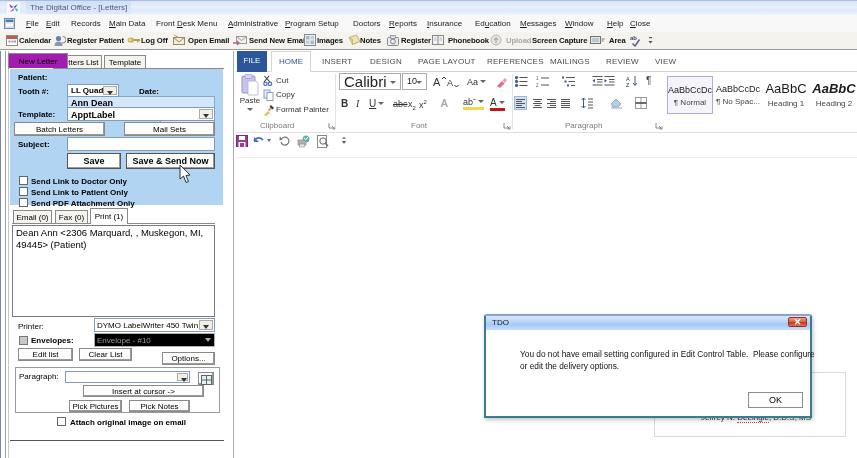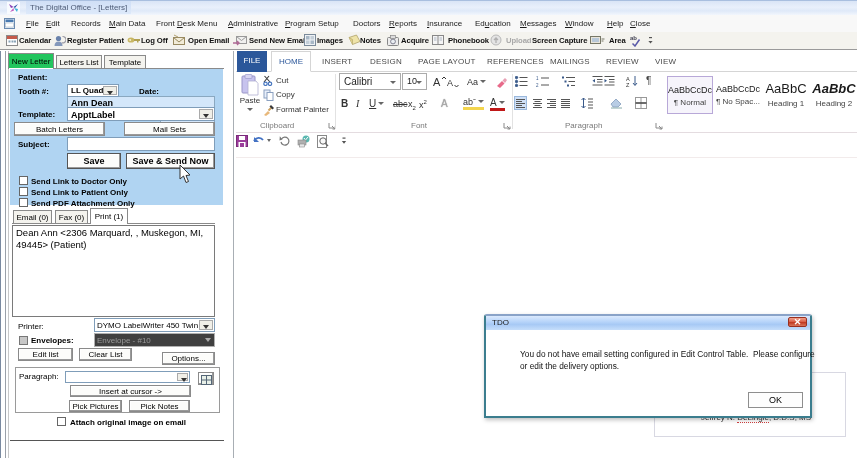--- a/index.html
+++ b/index.html
@@ -139,21 +139,21 @@
  <svg style="left:348px" width="13" height="12" viewBox="0 0 13 12">
         <path d="M1 3.5 L8.5 1 L12 7.5 L4.5 10.5 Z" fill="#eee3a8" stroke="#b0a268" stroke-width="0.8"></path>
         <path d="M1 3.5 L4.5 5.5 L4.5 10.5" fill="#ddcf88" stroke="#b0a268" stroke-width="0.6"></path>
       </svg>
  <span class="lbl" style="left:360px">Notes</span>
  <svg style="left:386px" width="14" height="13" viewBox="0 0 14 13">
         <rect x="1.5" y="3.5" width="11" height="8" rx="1" fill="#ececec" stroke="#888"></rect>
         <rect x="4.5" y="1.5" width="5" height="3" fill="#ddd" stroke="#888" stroke-width="0.7"></rect>
         <circle cx="7" cy="7.5" r="2.4" fill="#eaeef2" stroke="#667" stroke-width="0.8"></circle>
       </svg>
- <span class="lbl" style="left:401px">Acquire</span>
+ <span class="lbl" style="left:401px">Register</span>
  <svg style="left:431px" width="14" height="12" viewBox="0 0 14 12">
         <rect x="1.5" y="1.5" width="11" height="9" fill="#f4f4f4" stroke="#888"></rect>
         <line x1="7" y1="1.5" x2="7" y2="10.5" stroke="#888"></line>
         <path d="M3 4 h2.5 M3 6 h2.5 M8.5 4 h2.5 M8.5 6 h2.5" stroke="#a0a8b8" stroke-width="0.8"></path>
       </svg>
  <span class="lbl" style="left:448px">Phonebook</span>
  <svg style="left:490px" width="12" height="12" viewBox="0 0 12 12">
         <circle cx="6" cy="6" r="5" fill="#e4e4e4" stroke="#b8b8b8"></circle>
         <path d="M6 9 L6 4 M4 6 L6 4 L8 6" stroke="#b0b0b0" stroke-width="1.3" fill="none"></path>
       </svg>
@@ -175,21 +175,21 @@
       </svg>
 </div>
 
 <div class="ab" id="leftpanel" style="left:0;top:51px;width:236px;height:407px;font-size:8px;">
 
  <div class="ab" style="left:0;top:0;width:1px;height:407px;background:#7a8aa0"></div>
  <div class="ab" style="left:5px;top:0;width:1px;height:407px;background:#9aa0a8"></div>
  <div class="ab" style="left:8px;top:0;width:1px;height:407px;background:#c8c8c8"></div>
  <div class="ab" style="left:233px;top:0;width:1px;height:407px;background:#a8aeb4"></div>
 
- <div class="ab" style="left:8px;top:2px;width:46px;height:15px;background:#22c55e;border:1px solid #8a8a8a;border-bottom:none;font-size:8px;text-align:center;line-height:15px;z-index:2">New Letter</div>
+ <div class="ab" style="left:8px;top:2px;width:60px;height:15px;background:#a21caf;border:1px solid #8a8a8a;border-bottom:none;font-size:8px;text-align:center;line-height:15px;z-index:2">New Letter</div>
  <div class="ab" style="left:56px;top:4px;width:46px;height:13px;background:#f4f3ee;border:1px solid #8a8a8a;border-bottom:none;font-size:8px;text-align:center;line-height:13px">Letters List</div>
  <div class="ab" style="left:104px;top:4px;width:42px;height:13px;background:#f4f3ee;border:1px solid #8a8a8a;border-bottom:none;font-size:8px;text-align:center;line-height:13px">Template</div>
  <div class="ab" style="left:8px;top:17px;width:216px;height:1px;background:#8a8a8a"></div>
  <div class="ab" style="left:9px;top:17px;width:44px;height:1px;background:#fff;z-index:3"></div>
 
  <div class="ab bluebox" style="left:10px;top:18px;width:213px;height:136px;"></div>
  <span class="ab lbl-b" style="left:18px;top:22px">Patient:</span>
  <div class="ab fld" style="left:67px;top:19px;width:148px;height:13px;padding:1px 3px;font-weight:bold;font-size:9px;">Ann Dean</div>
  <span class="ab lbl-b" style="left:18px;top:36px">Tooth #:</span>
  <div class="ab wfld" style="left:67px;top:33px;width:52px;height:13px;padding:1px 3px;font-weight:bold;font-size:8px;">LL Quad<span class="ddbtn"></span></div>
@@ -219,34 +219,34 @@
  <div class="ab" style="left:12px;top:172px;width:203px;height:1px;background:#8a8a8a"></div>
  <div class="ab" style="left:91px;top:172px;width:36px;height:1px;background:#fff;z-index:3"></div>
 
  <div class="ab" style="left:12px;top:174px;width:203px;height:92px;background:#fff;border:1px solid #7a7a7a;"></div>
  <div class="ab" style="left:16px;top:176px;width:199px;font-size:9.5px;line-height:11.5px;">Dean Ann &lt;2306 Marquard, , Muskegon, MI,<br>49445&gt; (Patient)</div>
 
  <span class="ab" style="left:18px;top:271px;font-size:8px;">Printer:</span>
  <div class="ab wfld" style="left:94px;top:267px;width:121px;height:14px;padding:2px 2px;font-size:8px;">DYMO LabelWriter 450 Twin<span class="ddbtn"></span></div>
  <div class="ab" style="left:19px;top:285px;width:9px;height:9px;background:#c8c8c8;border:1px solid #777"></div>
  <span class="ab lbl-b" style="left:31px;top:285px">Envelopes:</span>
- <div class="ab" style="left:94px;top:282px;width:121px;height:14px;border:1px solid #b0b0b0;background:#404040;color:#9a9a9a;font-size:8px;padding:2px 2px;">Envelope - #10<span style="position:absolute;right:3px;top:4px;width:0;height:0;border-left:3px solid transparent;border-right:3px solid transparent;border-top:4px solid #aaa"></span></div>
+ <div class="ab" style="left:94px;top:282px;width:121px;height:14px;border:1px solid #b0b0b0;background:#000000;color:#9a9a9a;font-size:8px;padding:2px 2px;">Envelope - #10<span style="position:absolute;right:3px;top:4px;width:0;height:0;border-left:3px solid transparent;border-right:3px solid transparent;border-top:4px solid #aaa"></span></div>
  <div class="ab btn" style="left:18px;top:297px;width:55px;height:13px;line-height:12px;font-size:8px;">Edit list</div>
  <div class="ab btn" style="left:79px;top:297px;width:53px;height:13px;line-height:12px;font-size:8px;">Clear List</div>
  <div class="ab btn" style="left:162px;top:301px;width:53px;height:13px;line-height:12px;font-size:8px;">Options...</div>
 
  <div class="ab" style="left:15px;top:316px;width:205px;height:46px;border:1px solid #9a9a9a;"></div>
  <span class="ab" style="left:19px;top:321px;font-size:8px;">Paragraph:</span>
  <div class="ab wfld" style="left:65px;top:320px;width:125px;height:12px;">&nbsp;<span class="ddbtn" style="width:11px"></span></div>
  <div class="ab btn" style="left:198px;top:321px;width:16px;height:13px;"><svg width="11" height="10" viewBox="0 0 11 10" style="margin-top:2px">
           <rect x="0.5" y="0.5" width="10" height="9" fill="#e8f0e8" stroke="#567"></rect>
           <line x1="5.5" y1="0.5" x2="5.5" y2="9.5" stroke="#567"></line>
           <line x1="0.5" y1="5" x2="10.5" y2="5" stroke="#567"></line>
         </svg></div>
- <div class="ab btn" style="left:70px;top:334px;width:121px;height:12px;line-height:11px;font-size:8px;">Insert at cursor -&gt;</div>
+ <div class="ab btn" style="left:83px;top:334px;width:121px;height:12px;line-height:11px;font-size:8px;">Insert at cursor -&gt;</div>
  <div class="ab btn" style="left:69px;top:349px;width:53px;height:12px;line-height:11px;font-size:8px;">Pick Pictures</div>
  <div class="ab btn" style="left:129px;top:349px;width:61px;height:12px;line-height:11px;font-size:8px;">Pick Notes</div>
  <div class="ab cb" style="left:57px;top:366px"></div>
       <span class="ab lbl-b" style="left:70px;top:367px">Attach original image on email</span>
  <div class="ab" style="left:10px;top:389px;width:214px;height:1px;background:#555"></div>
 </div>
 
 <div class="ab" id="ribbonarea" style="left:236px;top:51px;width:621px;height:110px;background:#fff;">
 
  <div class="ab" style="left:0;top:20px;width:621px;height:1px;background:#d5d5d5"></div>
@@ -284,21 +284,21 @@
         <path d="M8 1 L11 4 L9.5 5.5 L6.5 2.5 Z" fill="#3a3a3a"></path>
       </svg>
  <span class="ab" style="left:40px;top:54px;font-size:8px;color:#333">Format Painter</span>
  <div class="grplabel" style="left:24px;top:70px;">Clipboard</div>
  <svg class="ab" style="left:92px;top:71px" width="8" height="8" viewBox="0 0 8 8">
         <path d="M1 1 L1 6 L6 6" stroke="#8a8a8a" fill="none"></path>
         <path d="M4 4 L7 7 M7 4.5 L7 7 L4.5 7" stroke="#8a8a8a" fill="none"></path>
       </svg>
  <div class="rsep" style="left:99px;top:23px;height:55px"></div>
 
- <div class="combo" style="left:103px;top:22px;width:62px;height:17px;line-height:15px;padding-left:4px;font-size:10px;">Calibri</div>
+ <div class="combo" style="left:103px;top:22px;width:62px;height:17px;line-height:15px;padding-left:4px;font-size:15px;">Calibri</div>
  <div class="combo" style="left:166px;top:22px;width:25px;height:17px;line-height:15px;padding-left:4px;font-size:9px;">10</div>
  <svg class="ab" style="left:197px;top:25px" width="30" height="13" viewBox="0 0 30 13">
         <text x="0" y="10" font-size="11" fill="#333" font-family="Liberation Sans">A</text>
         <path d="M9 3 l2 -2 l2 2" stroke="#333" fill="none" stroke-width="1"></path>
         <text x="14" y="10" font-size="9" fill="#333" font-family="Liberation Sans">A</text>
         <path d="M21.5 9 l2 2 l2 -2" stroke="#333" fill="none" stroke-width="1"></path>
       </svg>
  <span class="ab dd" style="left:231px;top:26px;font-size:9px;color:#333">Aa</span>
  <svg class="ab" style="left:259px;top:25px" width="13" height="13" viewBox="0 0 13 13">
         <path d="M2 10 L7 5 L9.5 7.5 L5 12 Z" fill="#e86a8a"></path>

